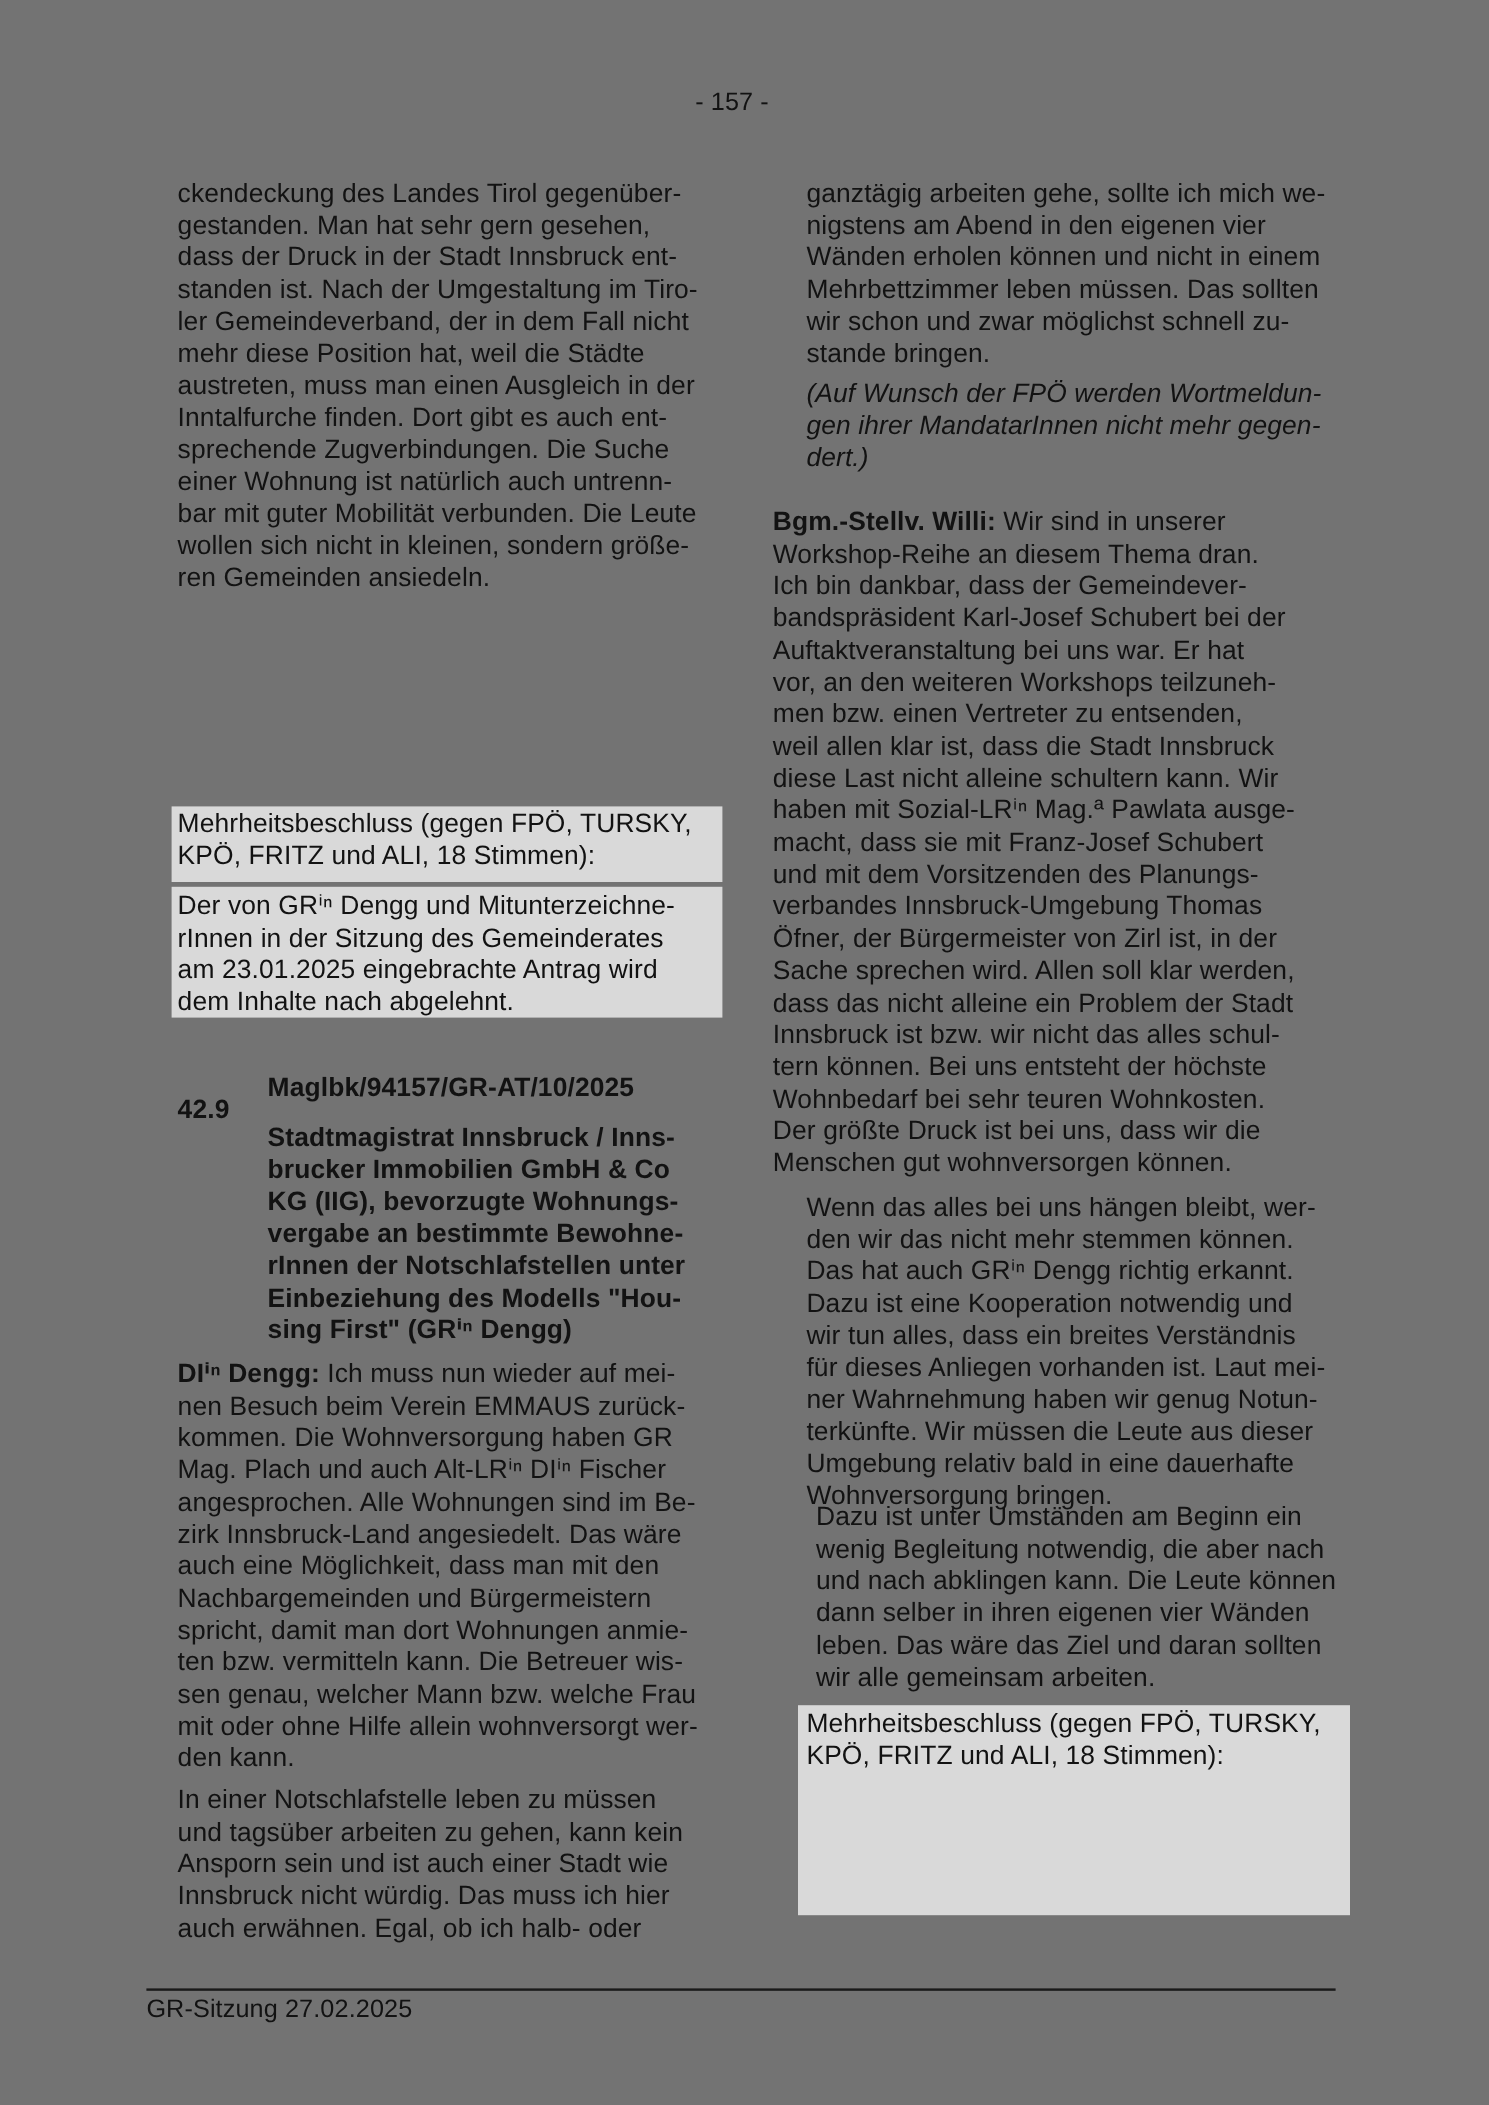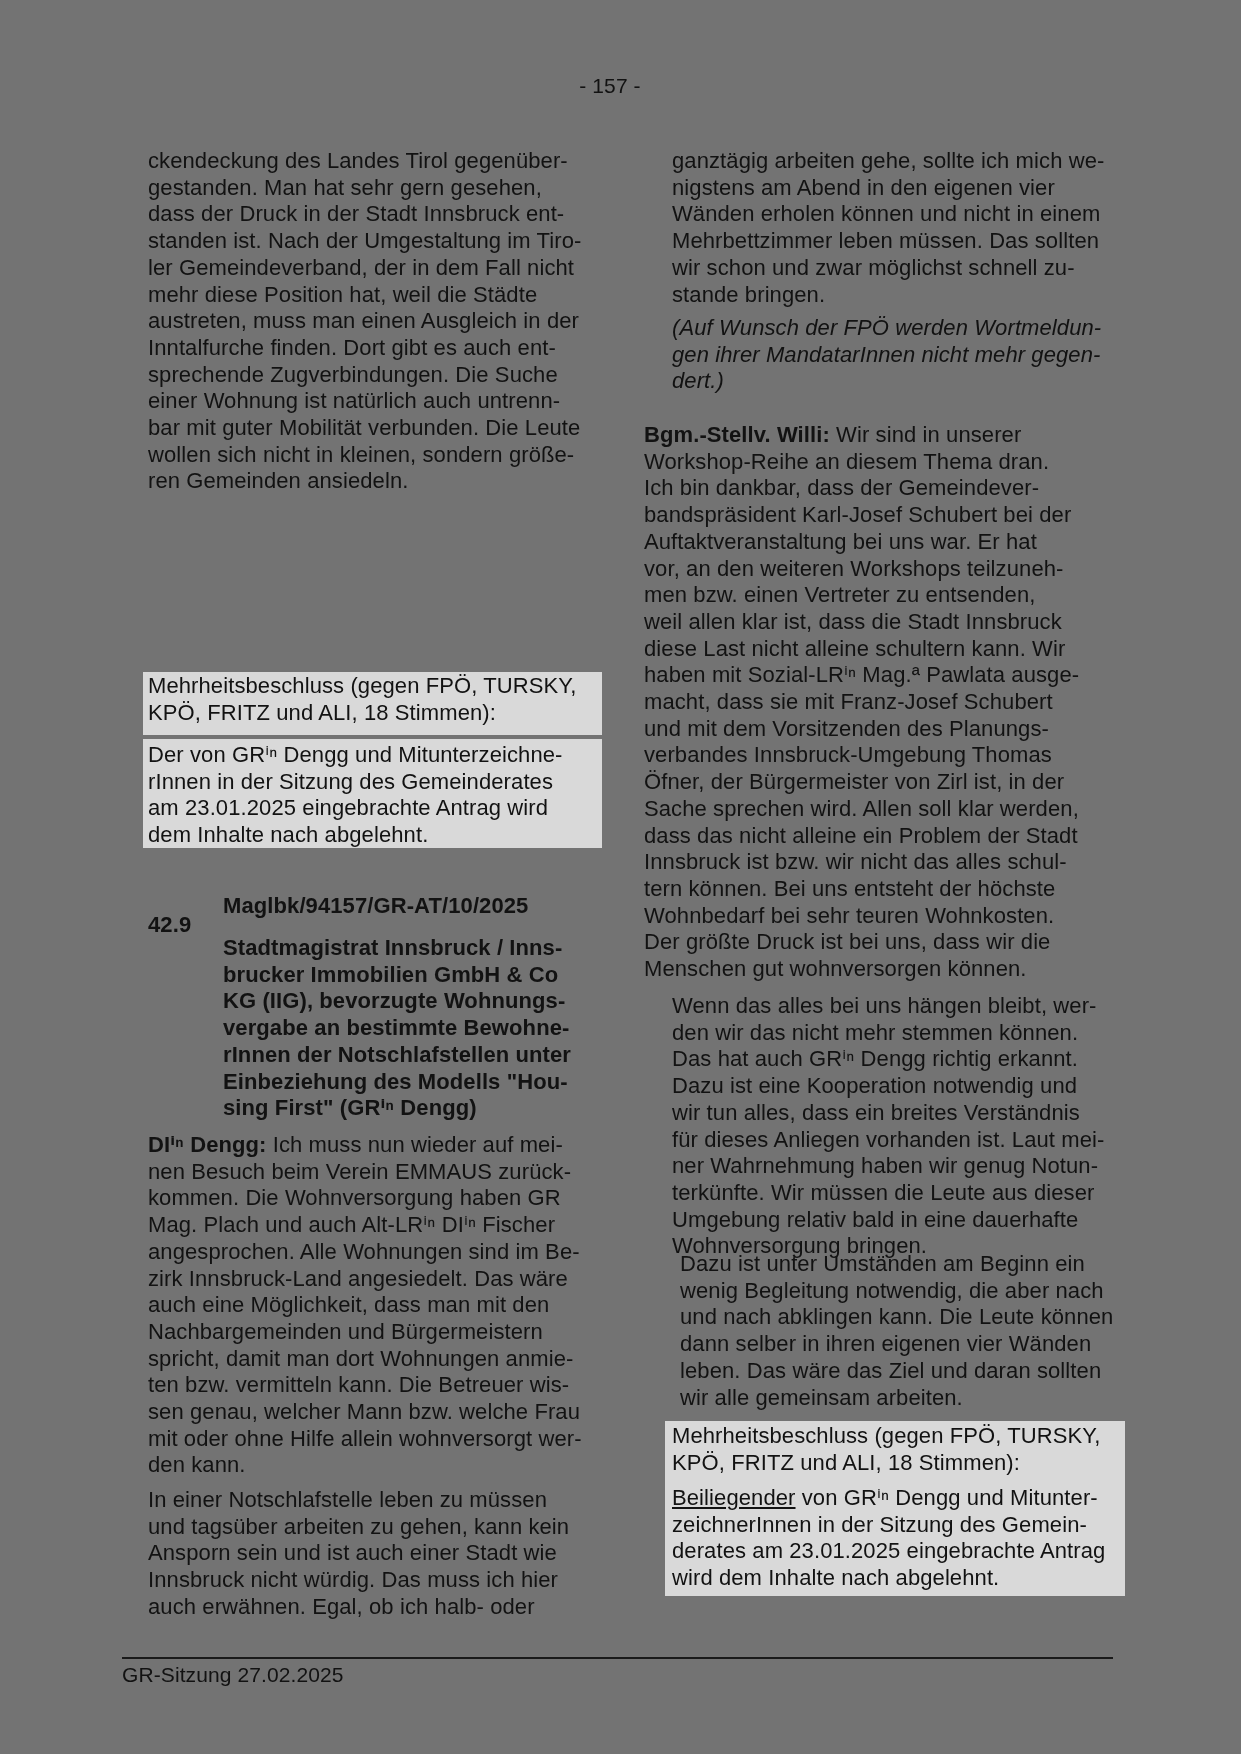--- a/index.html
+++ b/index.html
@@ -139,22 +139,18 @@
   <div class="txt" style="left:680px;top:1251px;">Dazu ist unter Umständen am Beginn ein
 wenig Begleitung notwendig, die aber nach
 und nach abklingen kann. Die Leute können
 dann selber in ihren eigenen vier Wänden
 leben. Das wäre das Ziel und daran sollten
 wir alle gemeinsam arbeiten.</div>
 
   <div class="txt" style="left:672px;top:1423px;">Mehrheitsbeschluss (gegen FPÖ, TURSKY,
 KPÖ, FRITZ und ALI, 18 Stimmen):</div>
 
-  <div class="txt" style="left:672px;top:1485px;"><span class="u">Beiliegender</span><span> von GRⁱⁿ Dengg und Mitunter-
-zeichnerInnen in der Sitzung des Gemein-
-derates am 23.01.2025 eingebrachte Antrag
-wird dem Inhalte nach abgelehnt.</span></div>
 
   <div class="rule" style="left:122px;top:1657px;width:991px;height:2px;"></div>
 
   <div class="txt small" style="left:122px;top:1662px;">GR-Sitzung 27.02.2025</div>
 
 </div>
 
 </body></html>

